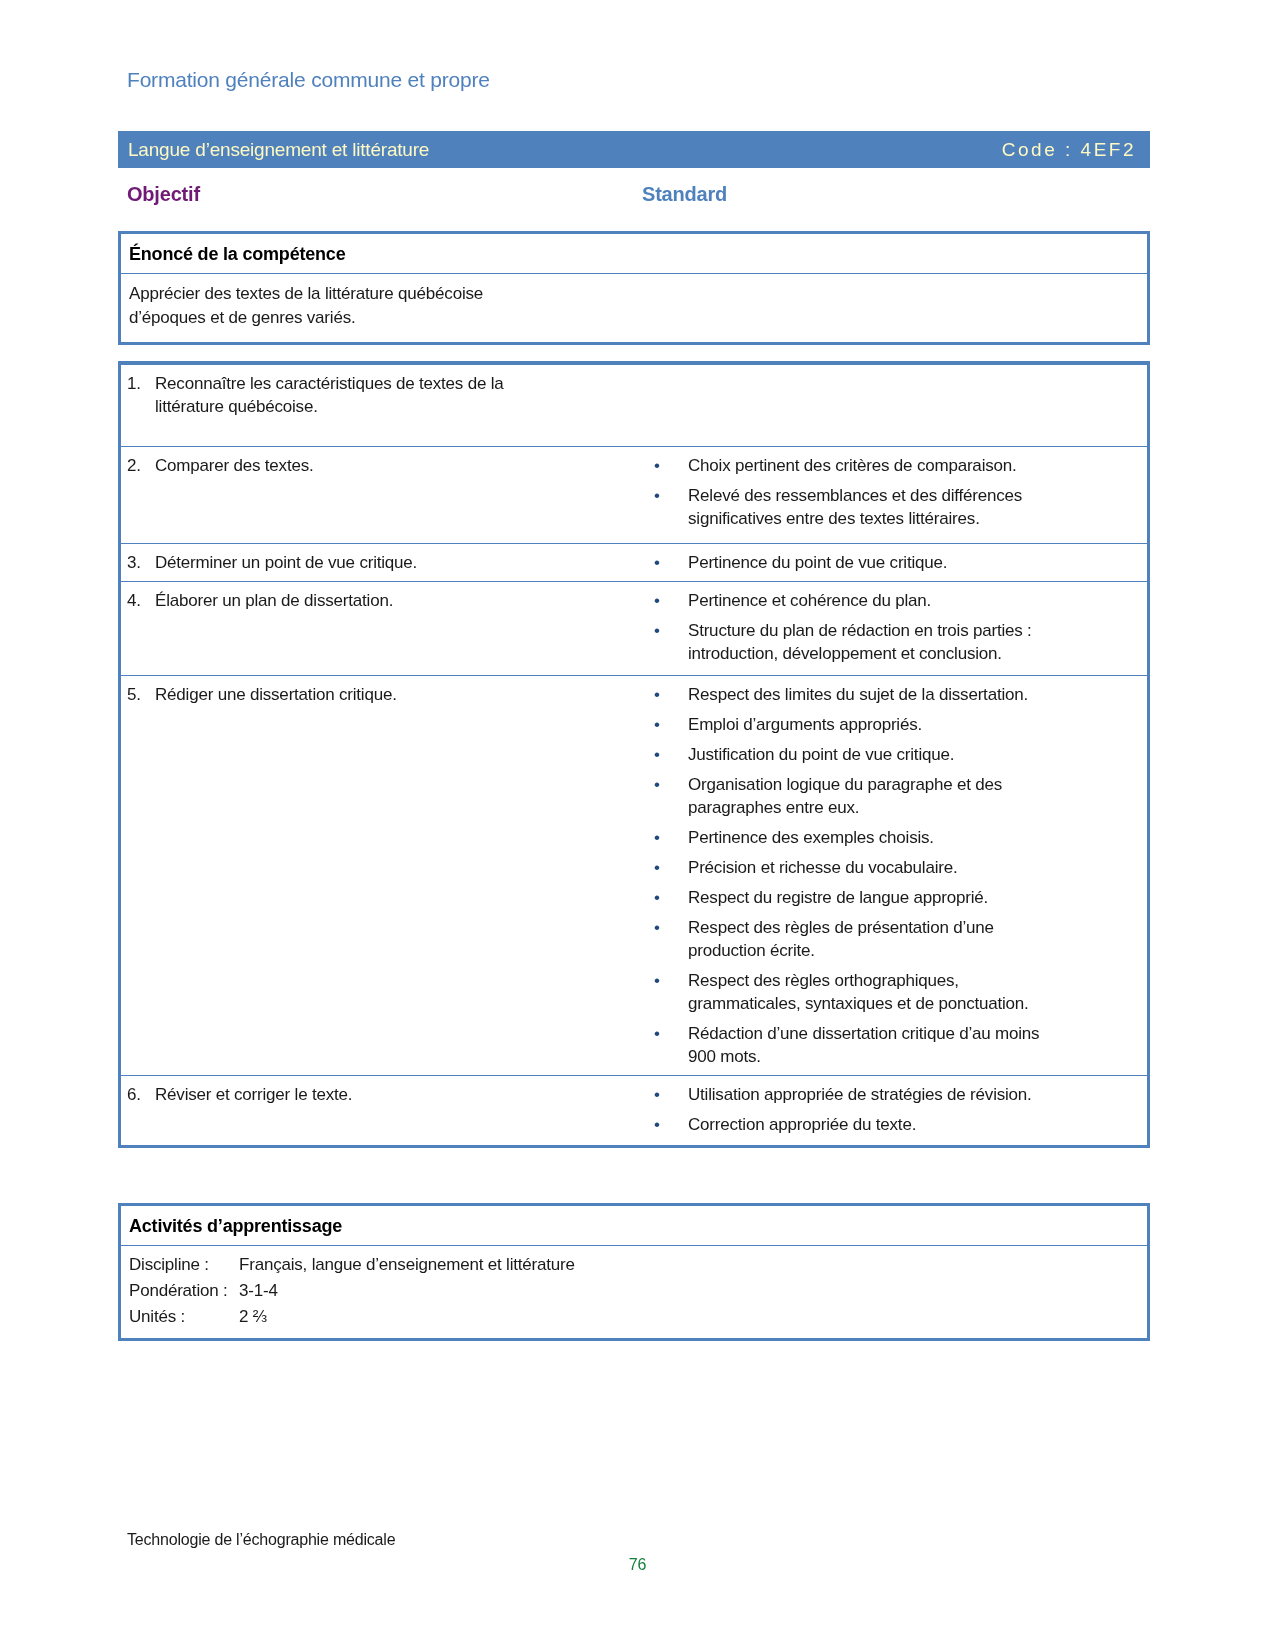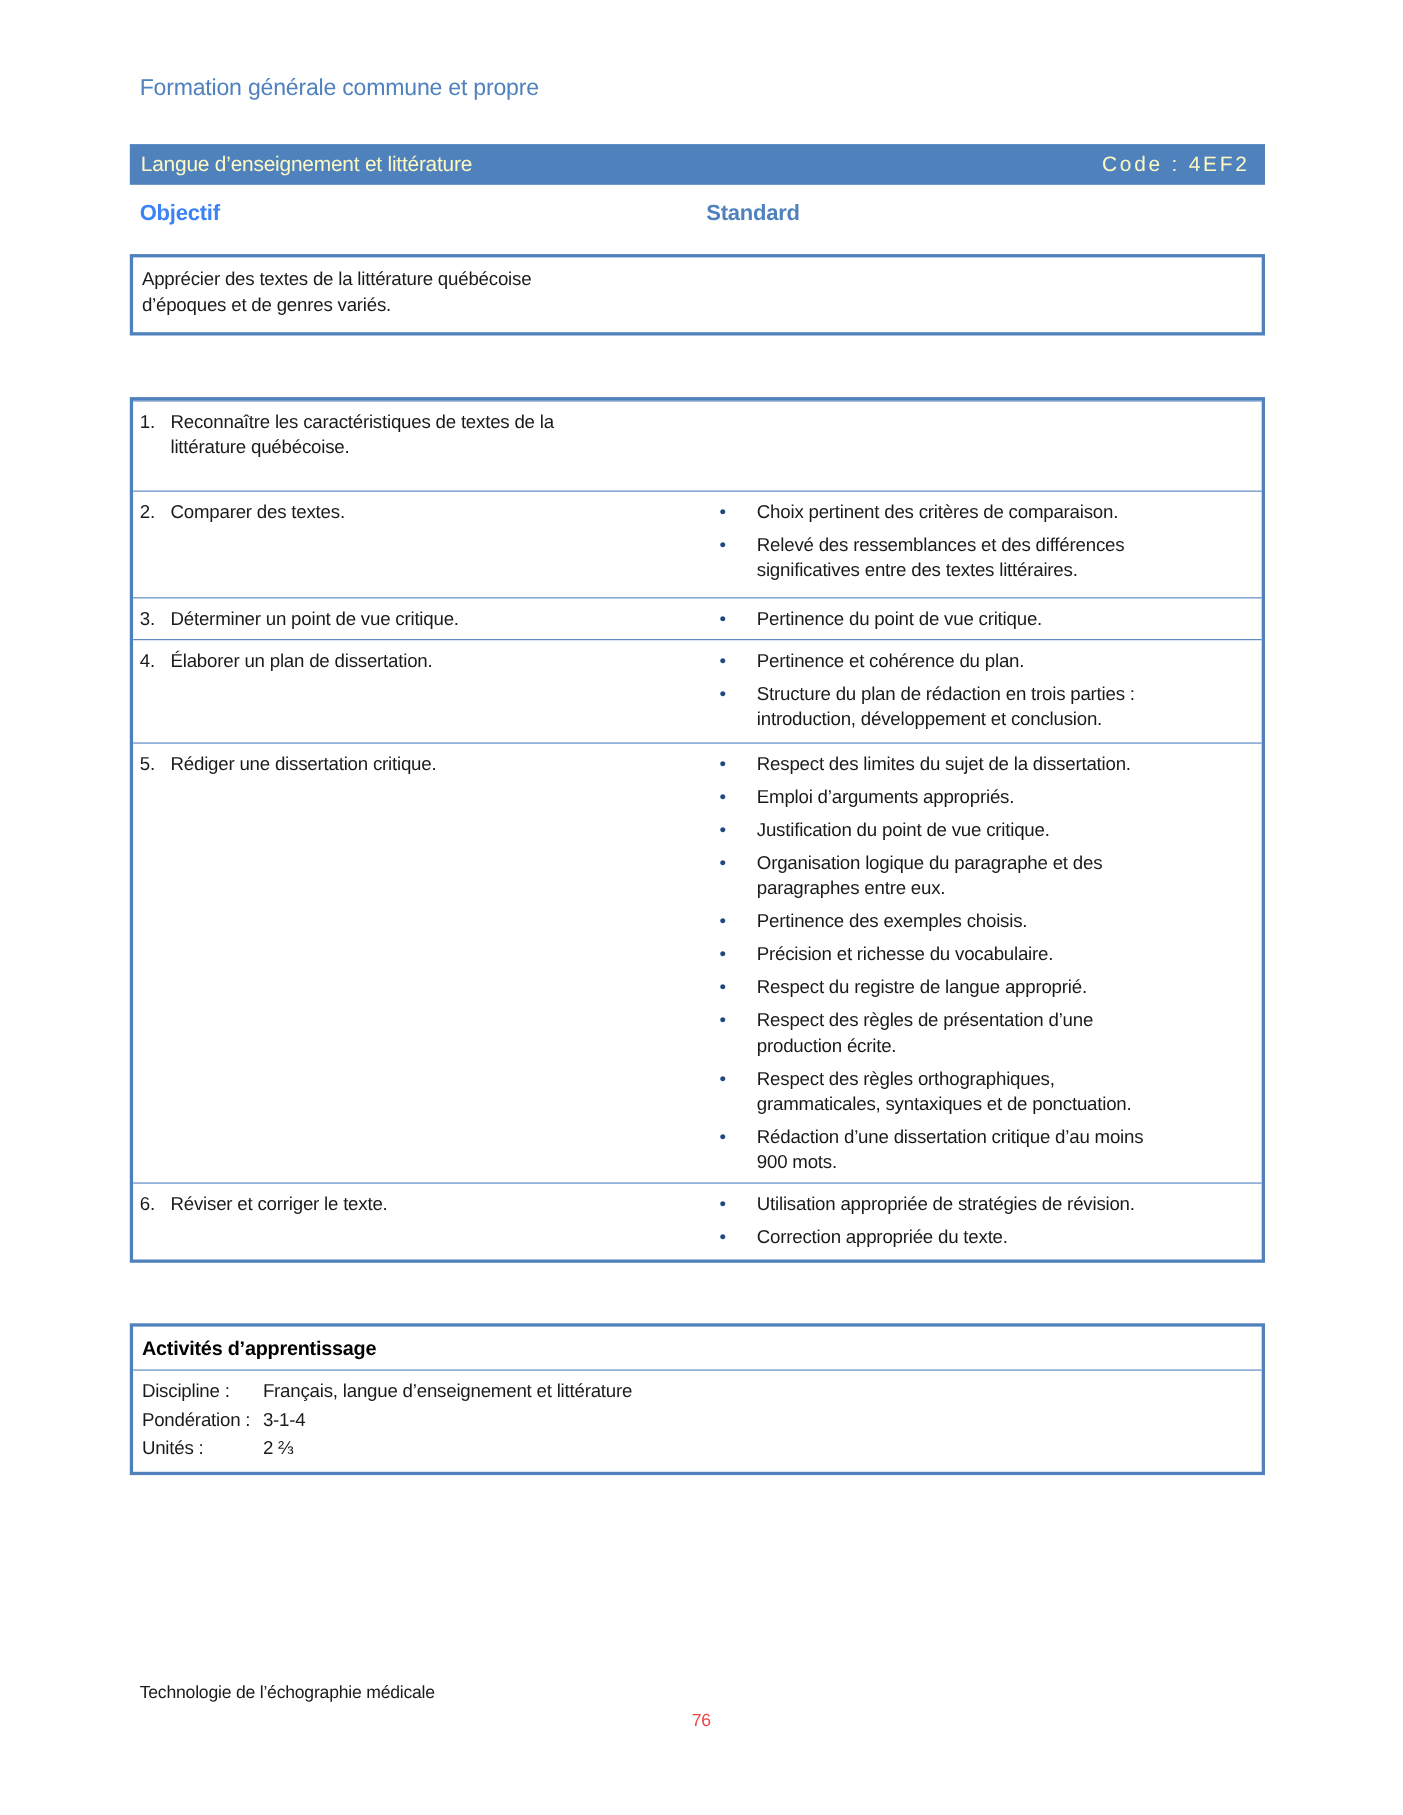--- a/index.html
+++ b/index.html
@@ -35,21 +35,21 @@
     box-sizing: border-box;
     padding: 0 14px 0 10px;
     font-size: 19px;
   }
   .banner .code { letter-spacing: 2.5px; }
 
   
   .col-headings { position: absolute; left: 0; top: 183px; width: 1275px; }
   .col-headings .objectif {
     position: absolute; left: 127px;
-    font-size: 20px; font-weight: bold; color: #3b82f6;
+    font-size: 20px; font-weight: bold; color: #701a75;
   }
   .col-headings .standard {
     position: absolute; left: 642px;
     font-size: 20px; font-weight: bold; color: #4F81BD;
   }
 
   
   .bluebox {
     position: absolute;
     left: 118px;
@@ -135,41 +135,42 @@
     left: 127px; top: 1531px;
     font-size: 16px;
     color: #1a1a1a;
   }
   .footer-page {
     position: absolute;
     left: 0; top: 1556px;
     width: 1275px;
     text-align: center;
     font-size: 16px;
-    color: #ef4444;
+    color: #15803d;
   }
 </style>
 </head>
 <body>
 
 <div class="page">
 
   <div class="section-title">Formation générale commune et propre</div>
 
   <div class="banner">
     <span class="banner-title">Langue d’enseignement et littérature</span>
     <span class="code">Code : 4EF2</span>
   </div>
 
   <div class="col-headings">
     <span class="objectif">Objectif</span>
     <span class="standard">Standard</span>
   </div>
 
   <div class="bluebox box-enonce">
+    <div class="box-header">Énoncé de la compétence</div>
     <div class="box-body pre">Apprécier des textes de la littérature québécoise
 d’époques et de genres variés.</div>
   </div>
 
   <div class="bluebox box-table">
 
 
     <div class="t-row row-1">
       <div class="cell-left">
         <span class="num">1.</span>

